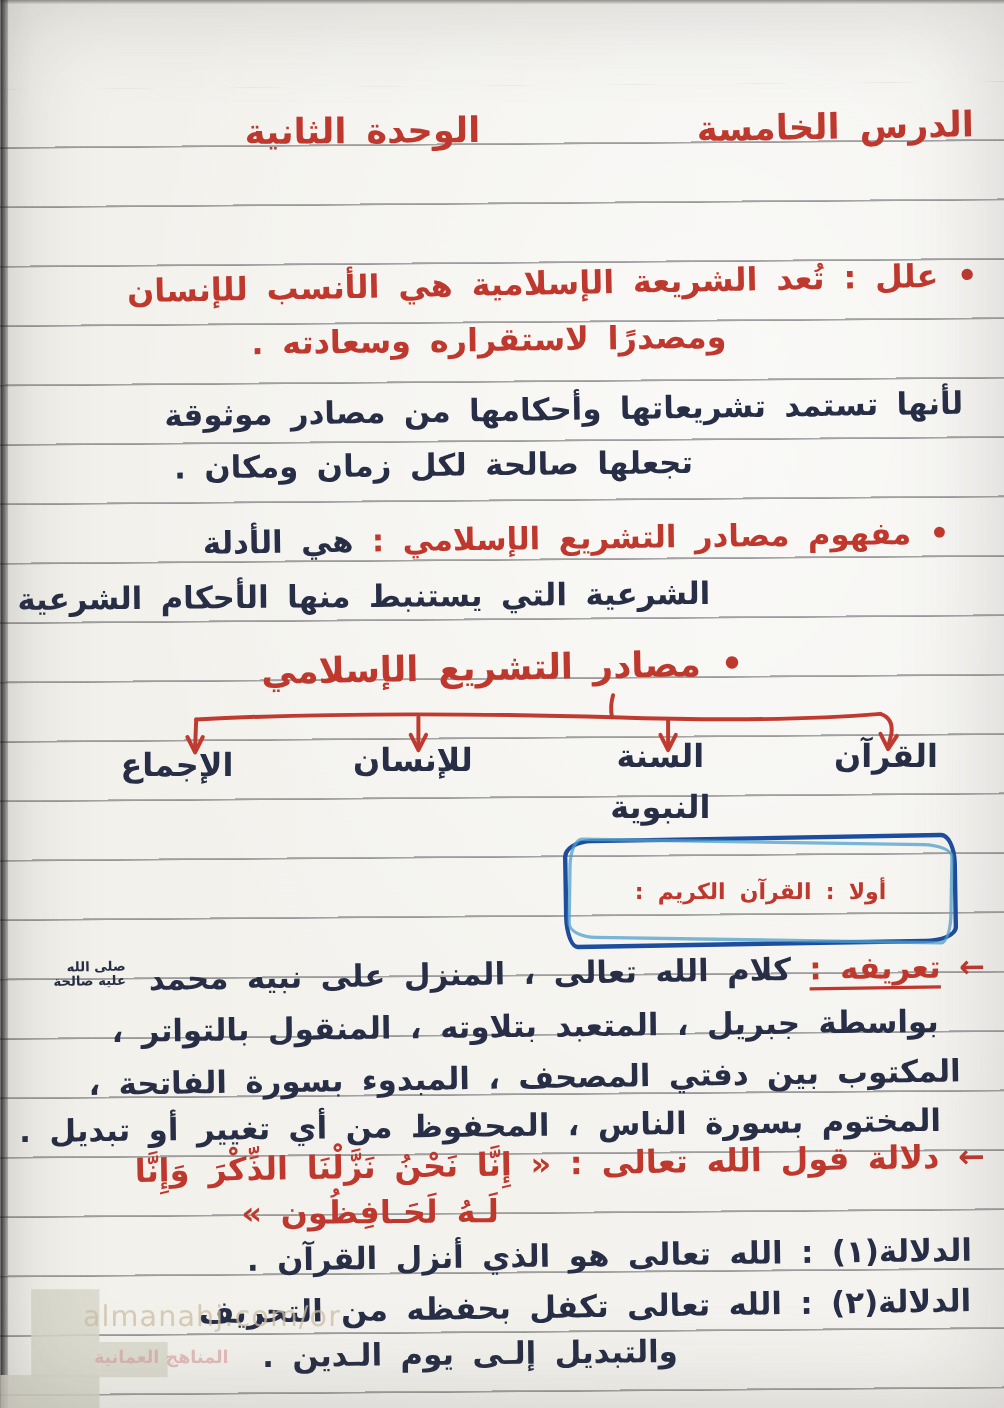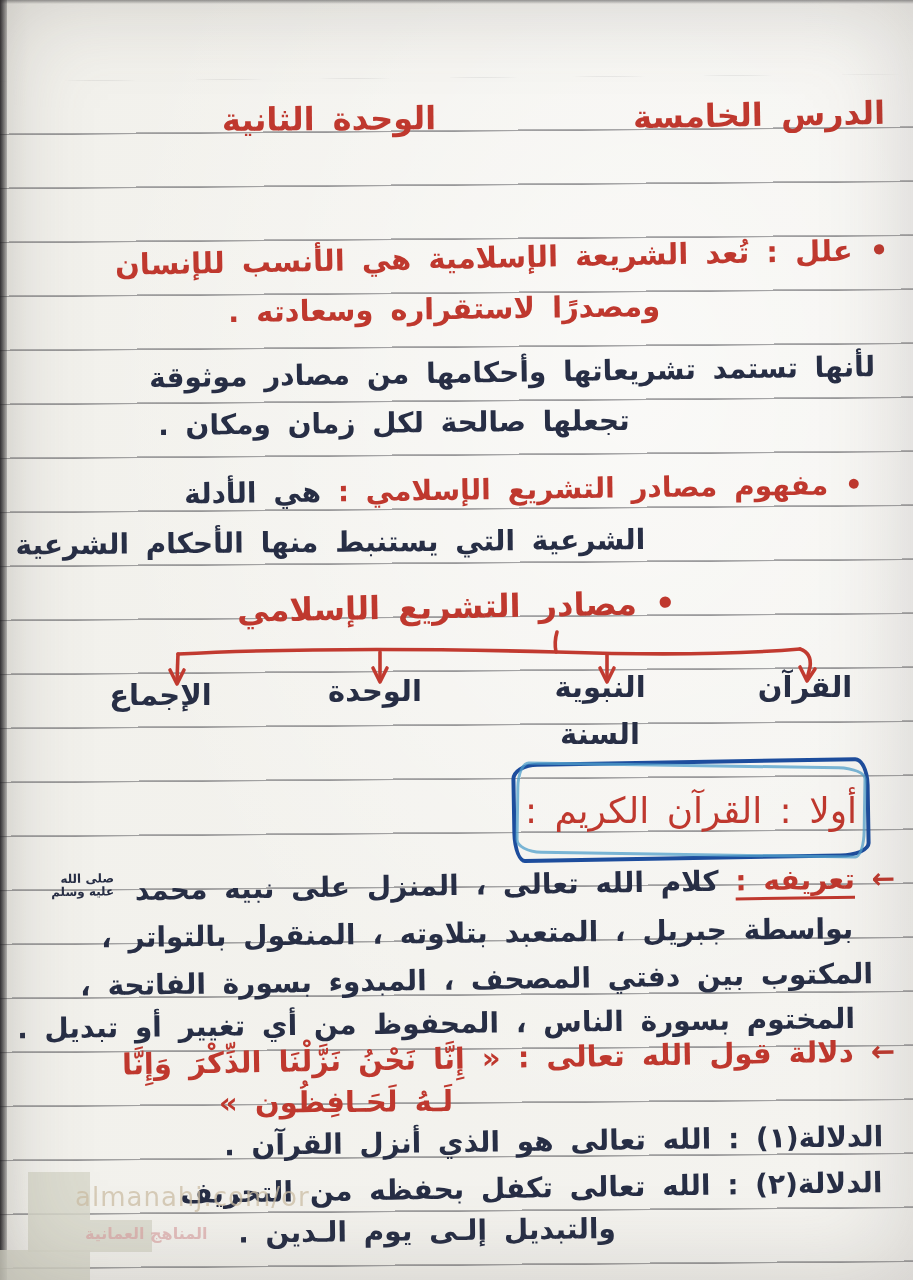--- a/index.html
+++ b/index.html
@@ -46,21 +46,21 @@
     font-size:12px;line-height:13px;font-weight:bold;color:#272e45;
     letter-spacing:0;word-spacing:0;margin-right:4px;}
 
   
   .sec-box{position:absolute;left:512px;top:760px;width:358px;height:100px;}
   .sec-box .b1{position:absolute;inset:0;border:4.5px solid #1d4d9d;
     border-radius:26px 14px 30px 12px / 16px 28px 14px 30px;transform:rotate(-1deg);}
   .sec-box .b2{position:absolute;inset:4px;border:3px solid #4f9fcb;opacity:.75;
     border-radius:12px 28px 10px 26px / 26px 12px 28px 14px;transform:rotate(.9deg);}
   .sec-box .cap{position:absolute;inset:0;display:flex;align-items:center;justify-content:center;
-    font-size:36px;font-weight:normal;color:#bf382e;letter-spacing:.5px;word-spacing:6px;}
+    font-size:20px;font-weight:bold;color:#bf382e;letter-spacing:.5px;word-spacing:6px;}
 
   svg.bracket{position:absolute;left:150px;top:626px;width:700px;height:92px;overflow:visible;}
   svg.bracket path{stroke:#c13a30;stroke-width:3.6;fill:none;stroke-linecap:round;stroke-linejoin:round;}
 
   .branch{position:absolute;color:#272e45;font-weight:bold;font-size:29px;
     text-align:center;line-height:47px;white-space:nowrap;}
 
   
   .wm-site{position:absolute;left:75px;top:1182px;direction:ltr;
     font-size:26px;color:#cdbfa6;opacity:.75;letter-spacing:1px;font-weight:normal;
@@ -107,39 +107,39 @@
     <path d="M230 26 l0 26"></path>
     <path d="M223 42 L230 56 L237 42"></path>
     <path d="M28 28 l-1 26"></path>
     <path d="M20 44 L27 58 L34 44"></path>
   </svg>
 
   <div class="branch" style="top:664px;right:48px;width:120px;">
     <div>القرآن</div>
   </div>
   <div class="branch" style="top:664px;right:258px;width:110px;">
+    <div>السنة</div>
     <div>النبوية</div>
-    <div>السنة</div>
   </div>
-  <div class="branch" style="top:668px;left:320px;width:110px;">الوحدة</div>
+  <div class="branch" style="top:668px;left:320px;width:110px;">للإنسان</div>
   <div class="branch" style="top:672px;left:98px;width:125px;">الإجماع</div>
 
   <div class="sec-box">
     <div class="b1"></div>
     <div class="b2"></div>
     <div class="cap">أولا : القرآن الكريم :</div>
   </div>
 
   <div class="txt sz-b" style="top:860px;right:18px;transform:rotate(-.9deg);transform-origin:right center;">
     <span class="red">←</span>
     <span class="red label-underline">تعريفه :</span>
     <span class="dark">كلام الله تعالى ، المنزل على نبيه محمد</span>
     <span class="salutation">
       <span>صلى الله</span>
-      <span>عليه وسلم</span>
+      <span>عليه صالحة</span>
     </span>
   </div>
   <div class="txt dark sz-b" style="top:912px;right:60px;transform:rotate(-.7deg);transform-origin:right center;">بواسطة جبريل ، المتعبد بتلاوته ، المنقول بالتواتر ،</div>
   <div class="txt dark sz-b" style="top:957px;right:40px;transform:rotate(-.9deg);transform-origin:right center;">المكتوب بين دفتي المصحف ، المبدوء بسورة الفاتحة ،</div>
   <div class="txt dark sz-b" style="top:1002px;right:58px;transform:rotate(-.7deg);transform-origin:right center;">المختوم بسورة الناس ، المحفوظ من أي تغيير أو تبديل .</div>
 
   <div class="txt sz-q red" style="top:1034px;right:18px;transform:rotate(-1deg);transform-origin:right center;">
     <span>←</span>
     <span>دلالة قول الله تعالى : « إِنَّا نَحْنُ نَزَّلْنَا الذِّكْرَ وَإِنَّا</span>
   </div>

